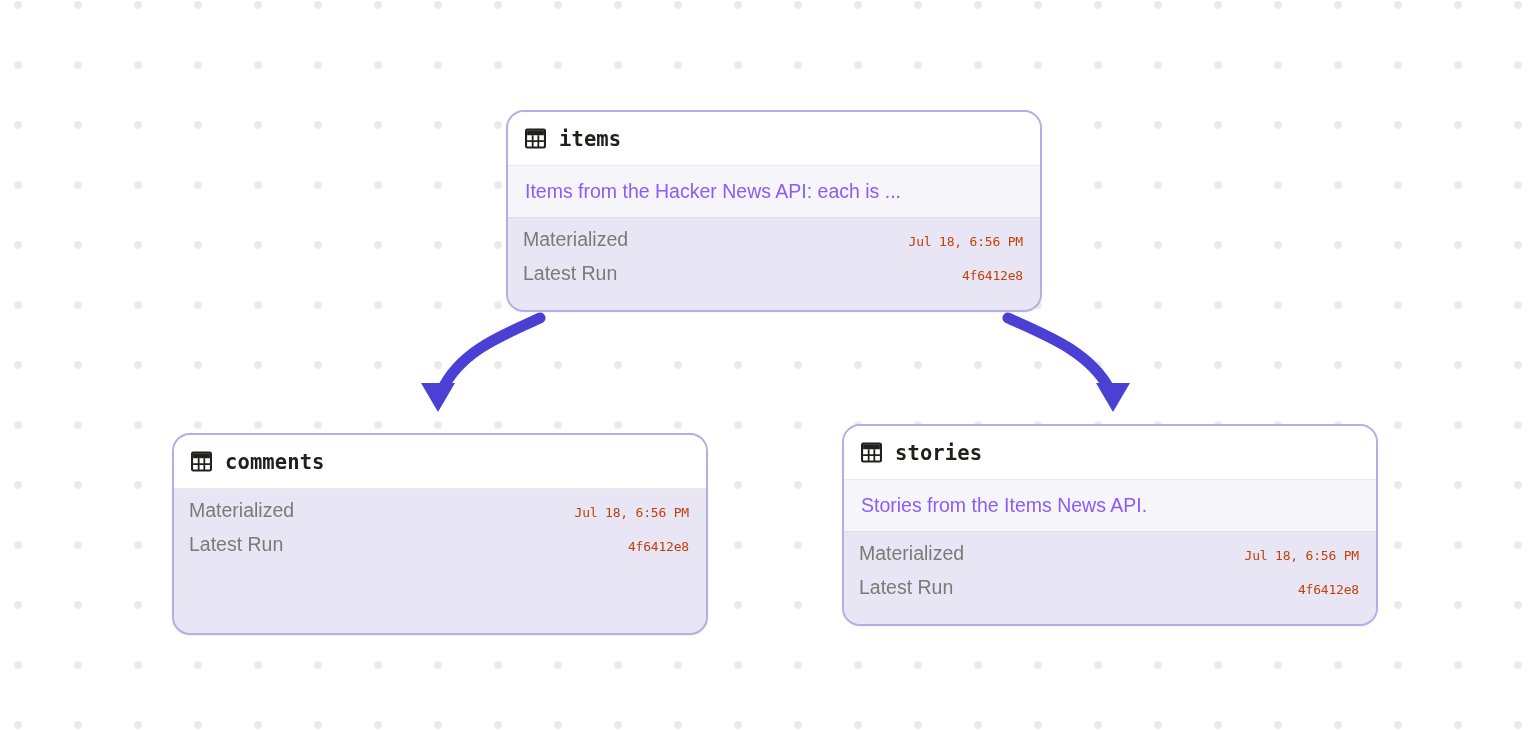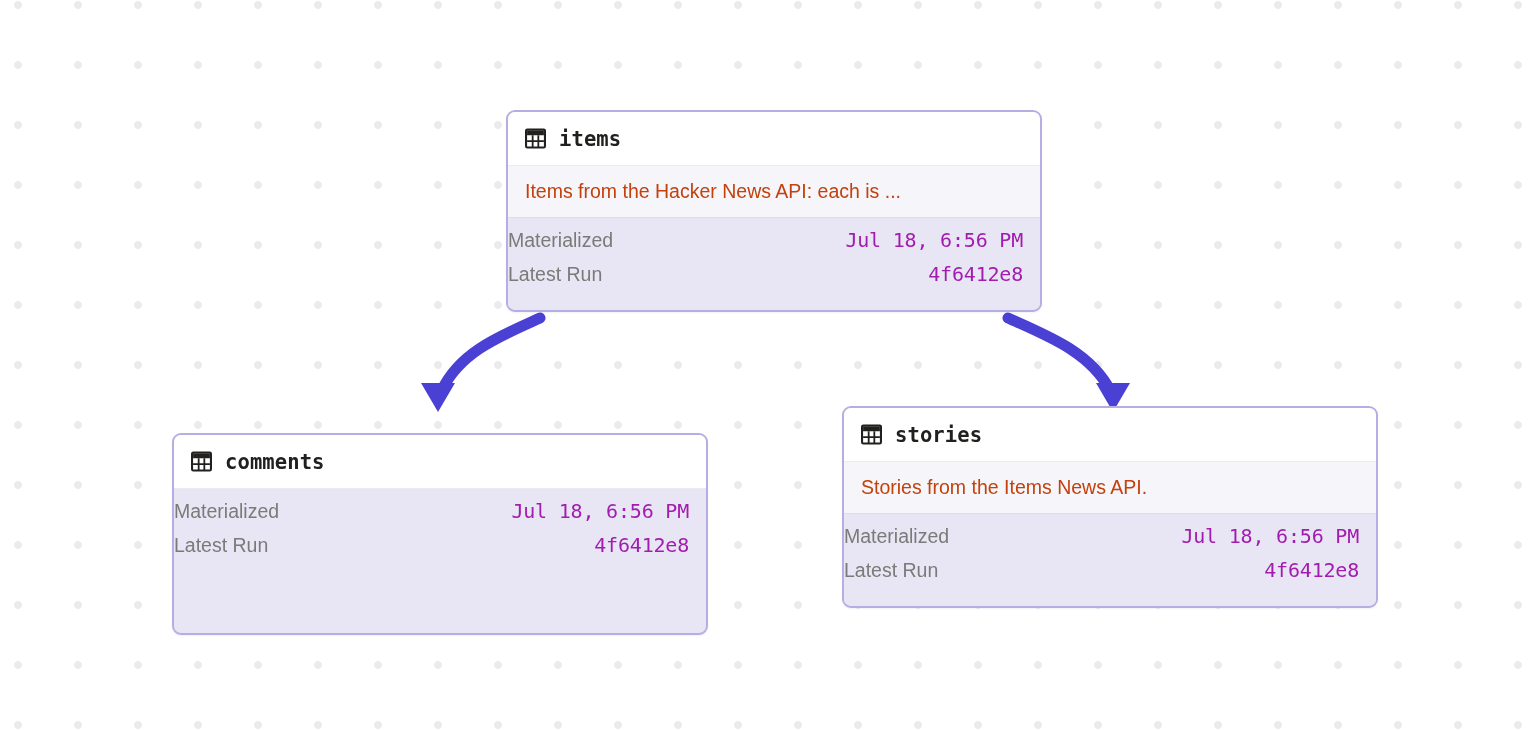--- a/index.html
+++ b/index.html
@@ -31,21 +31,21 @@
     width: 1538px;
     height: 730px;
     pointer-events: none;
     z-index: 1;
   }
 
   .asset-node {
     position: absolute;
     box-sizing: border-box;
     border: 2px solid #b4afe3;
-    border-radius: 9px;
+    border-radius: 18px;
     background: #e8e6f4;
     overflow: hidden;
     z-index: 2;
     box-shadow: 0 1px 2px rgba(60, 50, 140, 0.07);
   }
 
   .node-header {
     background: #ffffff;
     height: 54px;
     display: flex;
@@ -73,49 +73,49 @@
   }
 
   .node-description {
     background: #f6f5fa;
     height: 52px;
     display: flex;
     align-items: center;
     padding: 0 17px;
     box-sizing: border-box;
     font-size: 19.5px;
-    color: #c2410c;
+    color: #8b5cf6;
     white-space: nowrap;
     overflow: hidden;
     border-bottom: 1px solid #dedbf0;
   }
 
   .node-body {
     background: #e8e6f4;
-    padding: 10px 17px 12px 0;
+    padding: 10px 17px 12px 15px;
     box-sizing: border-box;
   }
 
   .meta-row {
     display: flex;
     align-items: baseline;
     justify-content: space-between;
     height: 34px;
   }
 
   .meta-label {
     font-size: 19.5px;
     color: #7b7a78;
     white-space: nowrap;
   }
 
   .meta-value {
     font-family: "DejaVu Sans Mono", "Liberation Mono", monospace;
-    font-size: 20px;
-    color: #a21caf;
+    font-size: 13px;
+    color: #c2410c;
     white-space: nowrap;
     letter-spacing: -0.2px;
   }
 </style>
 </head>
 <body>
 
 <div id="canvas">
 
   <svg id="edge-layer" viewBox="0 0 1538 730" width="1538" height="730" xmlns="http://www.w3.org/2000/svg">
@@ -169,21 +169,21 @@
         <span class="meta-label">Materialized</span>
         <span class="meta-value">Jul 18, 6:56 PM</span>
       </div>
       <div class="meta-row">
         <span class="meta-label">Latest Run</span>
         <span class="meta-value">4f6412e8</span>
       </div>
     </div>
   </div>
 
-  <div class="asset-node" style="left:842px; top:406px; width:536px; height:202px;">
+  <div class="asset-node" style="left:842px; top:424px; width:536px; height:202px;">
     <div class="node-header">
       <svg class="table-icon" viewBox="0 0 20 20" xmlns="http://www.w3.org/2000/svg">
         <rect x="1" y="1.5" width="18" height="17" rx="1.2" fill="none" stroke="#21201e" stroke-width="2"></rect>
         <rect x="2" y="2.5" width="16" height="4.4" fill="#21201e"></rect>
         <line x1="2" y1="12.6" x2="18" y2="12.6" stroke="#21201e" stroke-width="1.7"></line>
         <line x1="7.3" y1="7" x2="7.3" y2="18" stroke="#21201e" stroke-width="1.7"></line>
         <line x1="12.7" y1="7" x2="12.7" y2="18" stroke="#21201e" stroke-width="1.7"></line>
       </svg>
       <span class="node-title">stories</span>
     </div>

